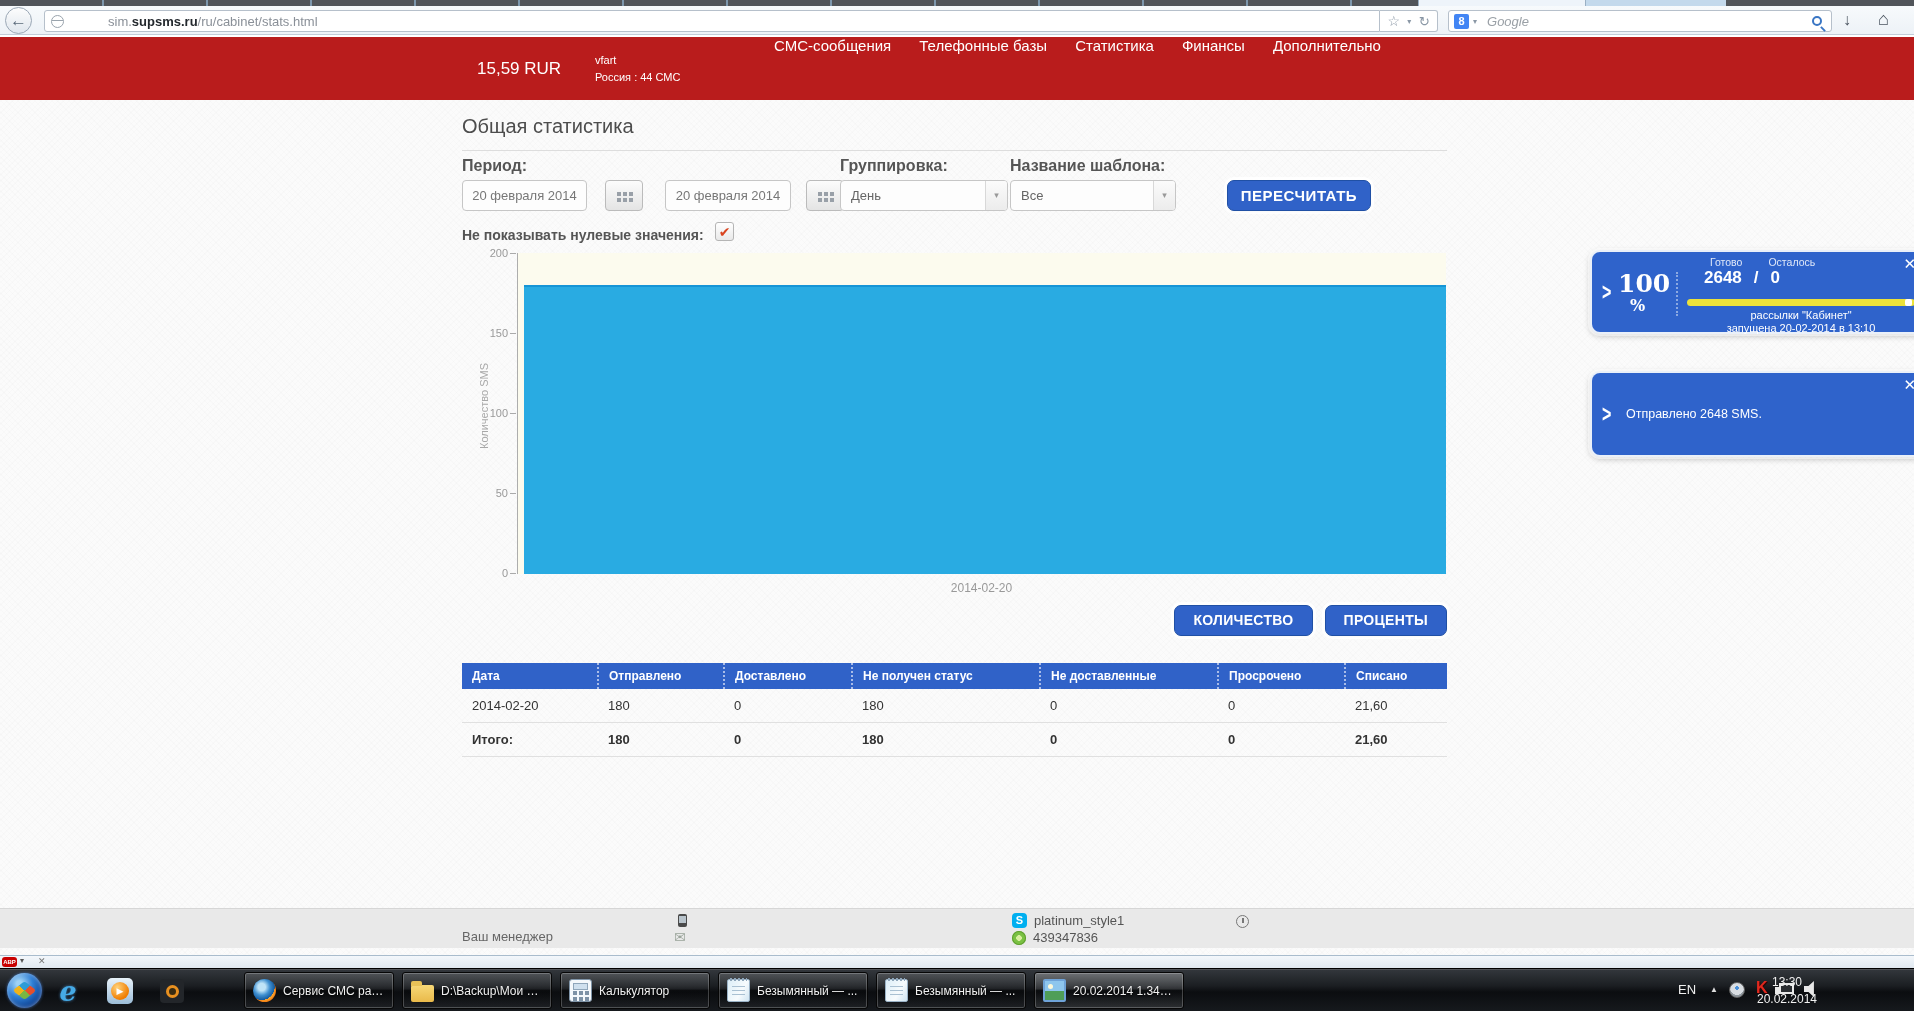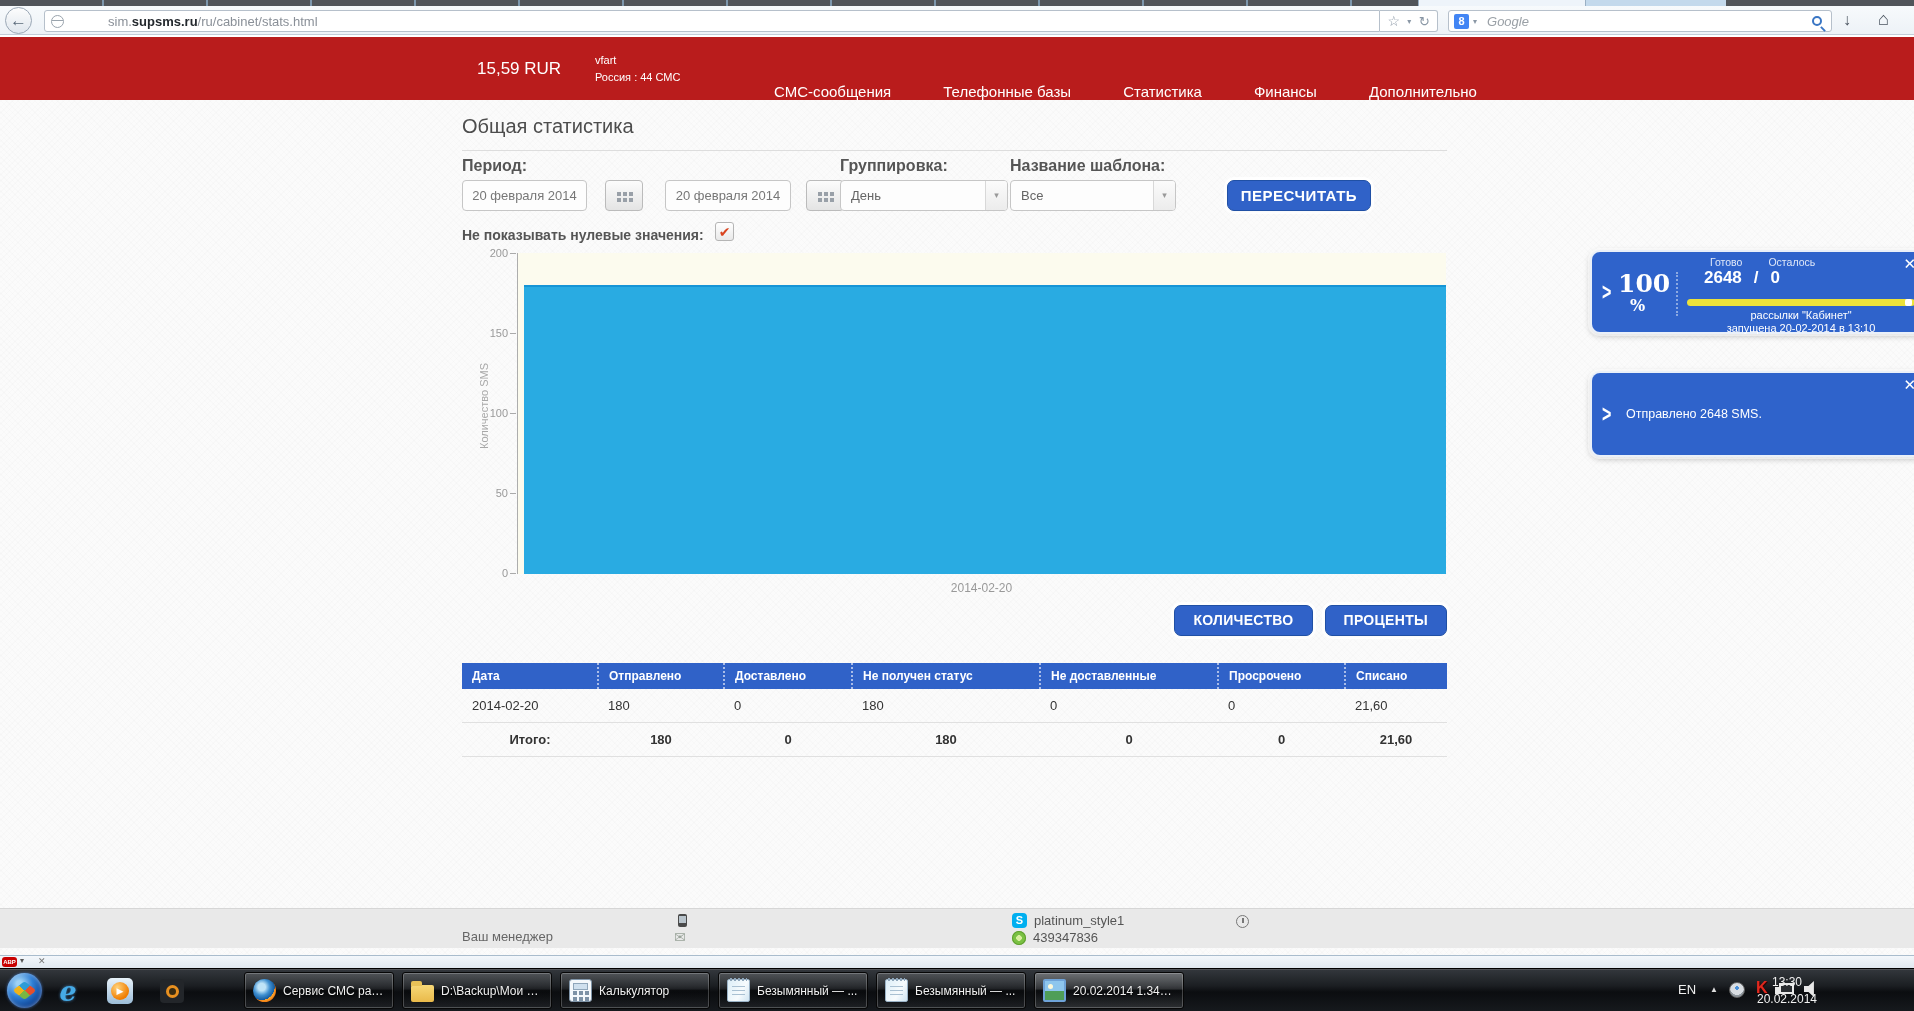--- a/index.html
+++ b/index.html
@@ -36,21 +36,21 @@
   .search-ph { margin-left:10px; font-style:italic; color:#9aa0a6; font-size:13px; flex:1 1 auto; }
   .mag-icon { width:10px; height:10px; border:2px solid #3a76c4; border-radius:50%; position:relative; margin-right:4px; flex:0 0 auto; }
   .mag-icon::after { content:""; position:absolute; width:2px; height:6px; background:#3a76c4; left:8px; top:8px; transform:rotate(-45deg); }
   .dl-icon { position:absolute; left:1843px; top:5px; font-size:16px; font-weight:bold; color:#4b5560; }
   .home-icon { position:absolute; left:1878px; top:3px; font-size:18px; color:#4b5560; }
 
   
   .bluebar { position:absolute; left:0; top:37px; width:1914px; height:63px; background:#b91c1c; color:#fff; }
   .balance { position:absolute; left:477px; top:50%; transform:translateY(-50%); font-size:17px; }
   .userblock { position:absolute; left:595px; top:50%; transform:translateY(-50%); font-size:11px; line-height:1.55; }
-  .mainmenu { position:absolute; left:774px; top:0; height:100%; display:flex; align-items:flex-end; gap:52px; font-size:15px; }
+  .mainmenu { position:absolute; left:774px; top:0; height:100%; display:flex; align-items:flex-start; gap:28px; font-size:15px; }
   .mainmenu .mi { cursor:pointer; white-space:nowrap; }
 
   
   .content { position:absolute; left:0; top:100px; width:1914px; height:855px; background:#fbfbfb;
      background-image:repeating-linear-gradient(45deg,rgba(0,0,0,.012) 0 1px,transparent 1px 4px),
                       repeating-linear-gradient(-45deg,rgba(0,0,0,.012) 0 1px,transparent 1px 4px); }
   .container { position:absolute; left:462px; top:0; width:985px; height:100%; }
   .page-title { position:absolute; left:0; top:15px; font-size:20px; font-weight:normal; color:#4d4d4d; }
   .title-rule { position:absolute; left:0; top:50px; width:985px; border-top:1px solid #ddd; }
 
@@ -86,21 +86,21 @@
   .xlabel { position:absolute; left:55px; top:331px; width:929px; text-align:center; font-size:12px; color:#999; }
 
   .viewbtns { position:absolute; right:0; top:505px; display:flex; gap:12px; }
   .viewbtn { height:31px; padding:0 18px; font-size:14px; line-height:29px; letter-spacing:.3px; }
 
   
   .stats-table { position:absolute; left:0; top:563px; width:985px; border-collapse:collapse; table-layout:fixed; }
   .stats-table th { background:#3062c8; color:#fff; font-size:12px; font-weight:bold; text-align:left; padding:6px 10px; }
   .stats-table th + th { border-left:2px dotted #a9bce8; }
   .stats-table td { font-size:13px; color:#333; padding:9px 10px; border-bottom:1px solid #e0e0e0; background:transparent; }
-  .stats-table tr.total td { font-weight:bold;text-align:center; }
+  .stats-table tr.total td { font-weight:bold; }
 
   
   .site-footer { position:absolute; left:0; top:908px; width:1914px; height:40px; background:#e9e9e9; border-top:1px solid #d6d6d6; }
   .manager-label { position:absolute; left:462px; top:20px; font-size:13px; color:#666; }
   .phone-icon { position:absolute; left:678px; top:5px; width:9px; height:13px; background:#4a4a4a; border-radius:2px; }
   .phone-icon::after { content:""; position:absolute; left:1px; top:2px; right:1px; height:7px; background:#b9c4cc; }
   .mail-icon { position:absolute; left:674px; top:20px; font-size:14px; color:#9aa49a; }
   .skype-row { position:absolute; left:1012px; top:4px; display:flex; align-items:center; gap:7px; font-size:13px; color:#555; }
   .skype-icon { width:15px; height:15px; background:#00aff0; border-radius:4px; color:#fff; font-size:11px; font-weight:bold; text-align:center; line-height:15px; }
   .icq-row { position:absolute; left:1012px; top:21px; display:flex; align-items:center; gap:7px; font-size:13px; color:#555; }

